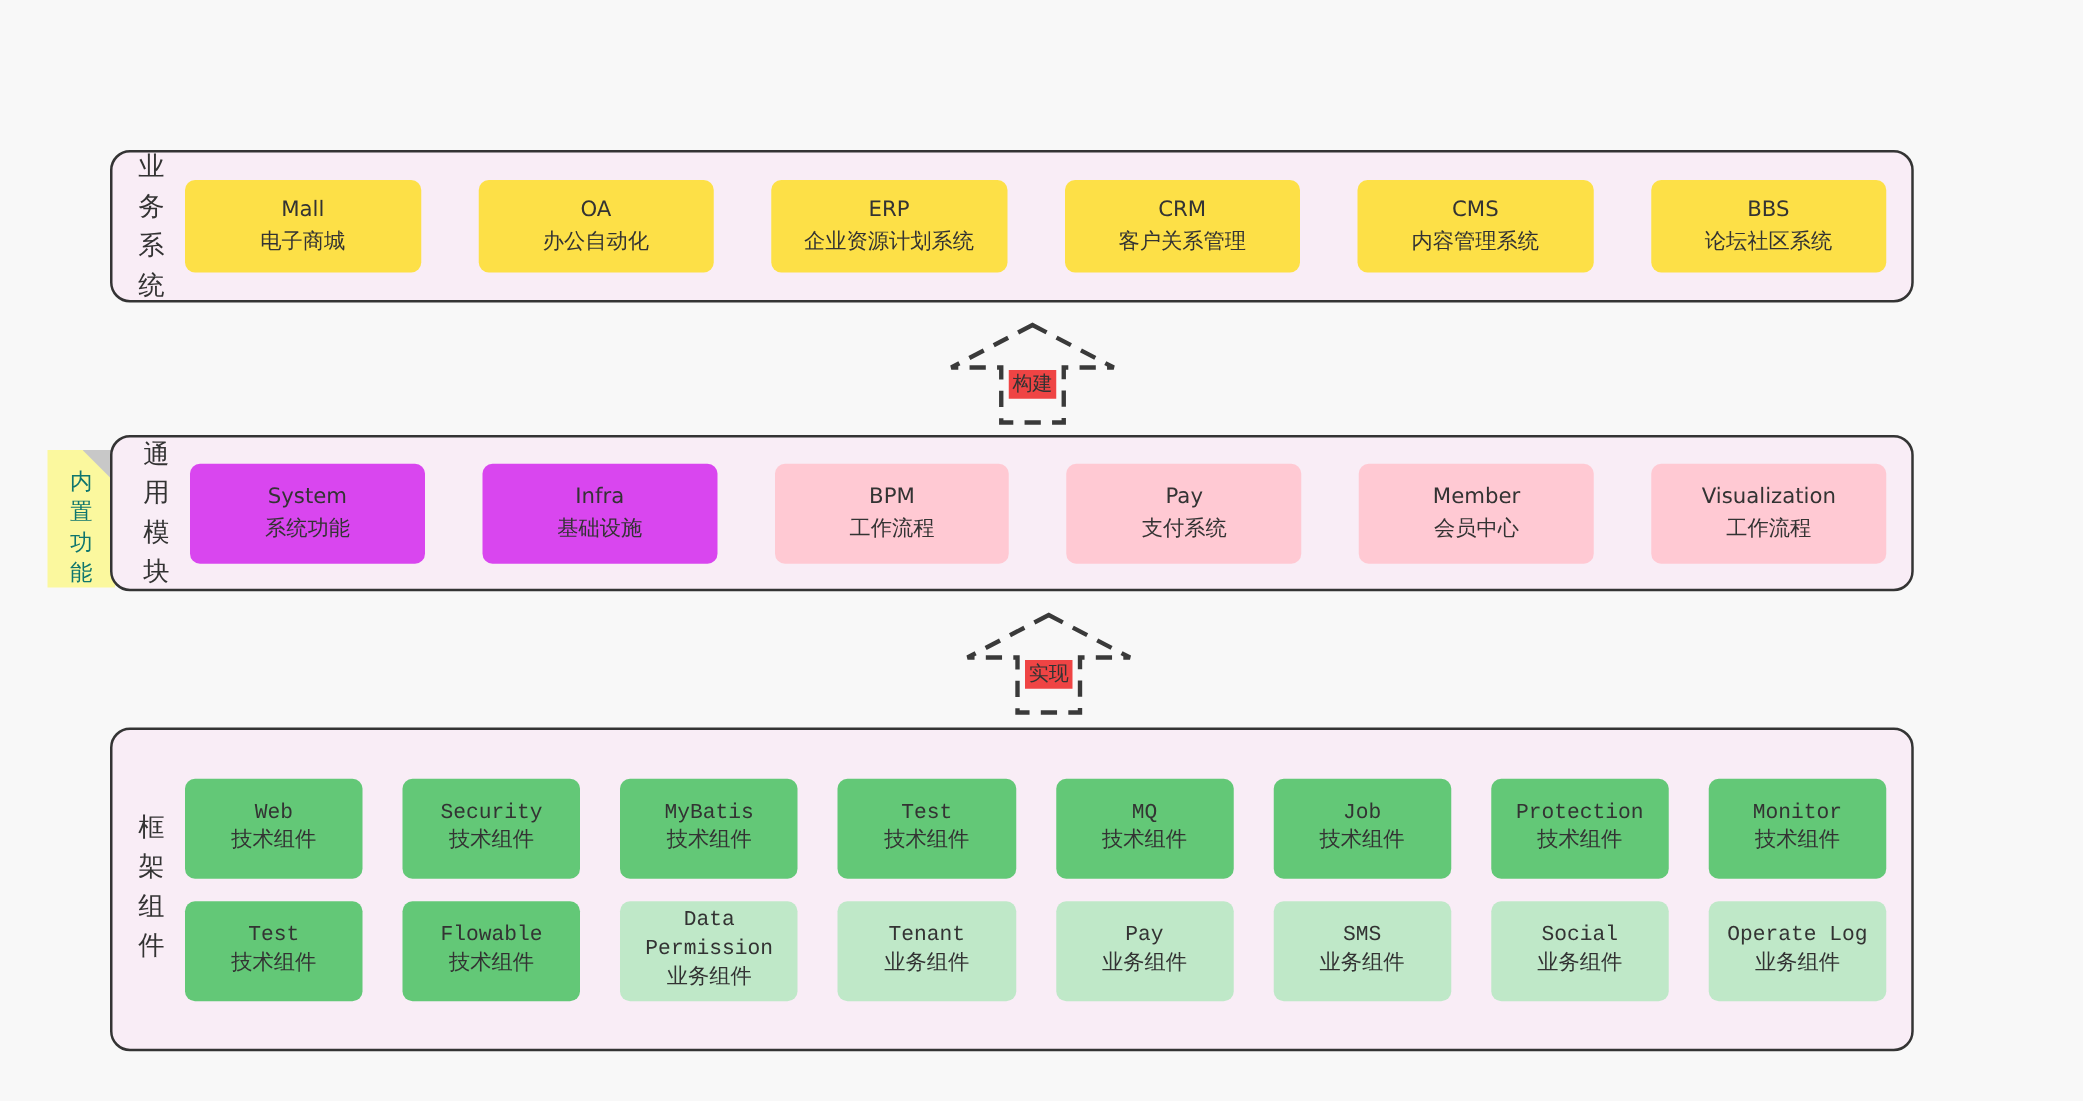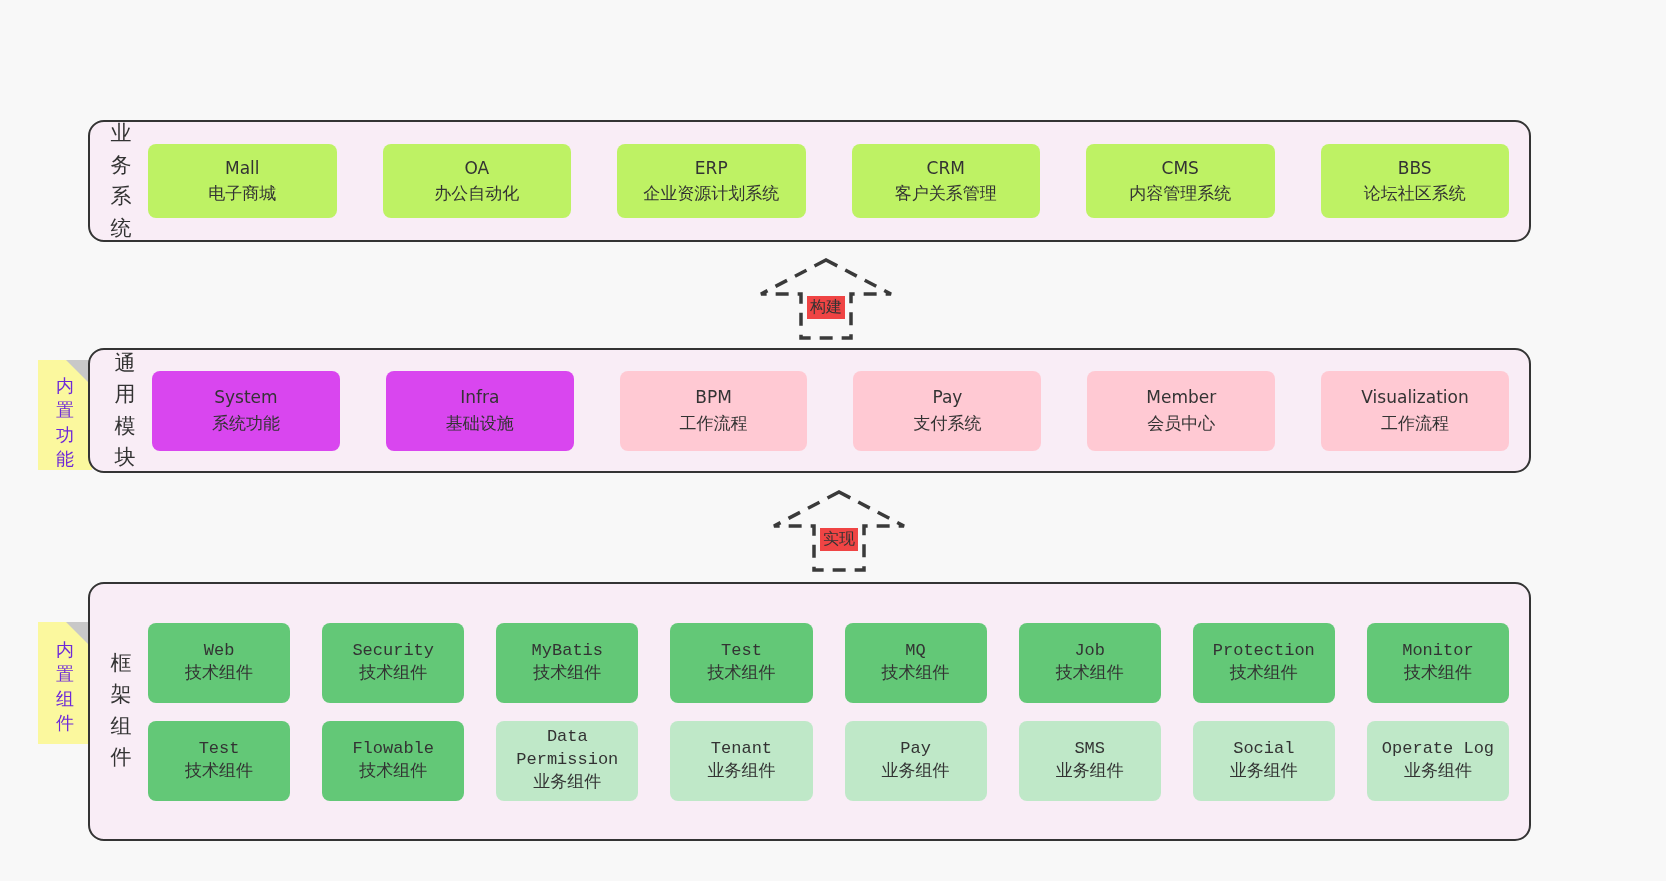--- a/index.html
+++ b/index.html
@@ -29,39 +29,39 @@
     font-size:17px; line-height:1.5; text-align:center; padding:0 6px; color:#333;
   }
   .layer-modules .card { height:80px; }
 
   .grid {
     flex:1; display:grid; grid-template-columns:repeat(8,1fr);
     column-gap:32px; row-gap:18px; margin-left:14px;
   }
   .grid .card { height:80px; line-height:1.35; }
 
-  .blue   { background:#bef264; }
+  .blue   { background:#fde047; }
   .red    { background:#d946ef; }
   .pink   { background:#ffc9d3; }
   .tech-dark  { background:#63c877; }
   .tech-light { background:#bfe8c8; }
 
   
   .note {
     position:absolute; left:38px; width:54px; background:#fbf89e; z-index:1;
   }
   .note-modules   { top:360px; height:110px; }
   .note-framework { top:622px; height:122px; }
   .note-fold {
     position:absolute; top:0; right:0; width:26px; height:26px;
     background:#c8c8c8; clip-path:polygon(0 0,100% 0,100% 100%);
   }
   .note-text {
     width:22px; margin:9px auto 0; font-size:18px; line-height:1.35;
-    text-align:center; word-break:break-all; color:#6d28d9;
+    text-align:center; word-break:break-all; color:#0f766e;
   }
   .note-modules .note-text { margin-top:14px; }
   .note-framework .note-text { margin-top:16px; }
 
   
   .arrow { position:absolute; width:138px; height:86px; z-index:3; }
   .arrow-build     { left:757px; top:256px; }
   .arrow-implement { left:770px; top:488px; }
   .arrow svg { position:absolute; inset:0; }
   .arrow-label {
@@ -72,24 +72,20 @@
 </head>
 <body>
 
 <div class="stage">
 
   <div class="note note-modules">
     <div class="note-fold"></div>
     <div class="note-text">内置功能</div>
   </div>
 
-  <div class="note note-framework">
-    <div class="note-fold"></div>
-    <div class="note-text">内置组件</div>
-  </div>
 
   <div class="layer layer-business">
     <div class="vlabel">业务系统</div>
     <div class="cards">
       <div class="card blue">
         <span>Mall</span>
         <span>电子商城</span>
       </div>
       <div class="card blue">
         <span>OA</span>

